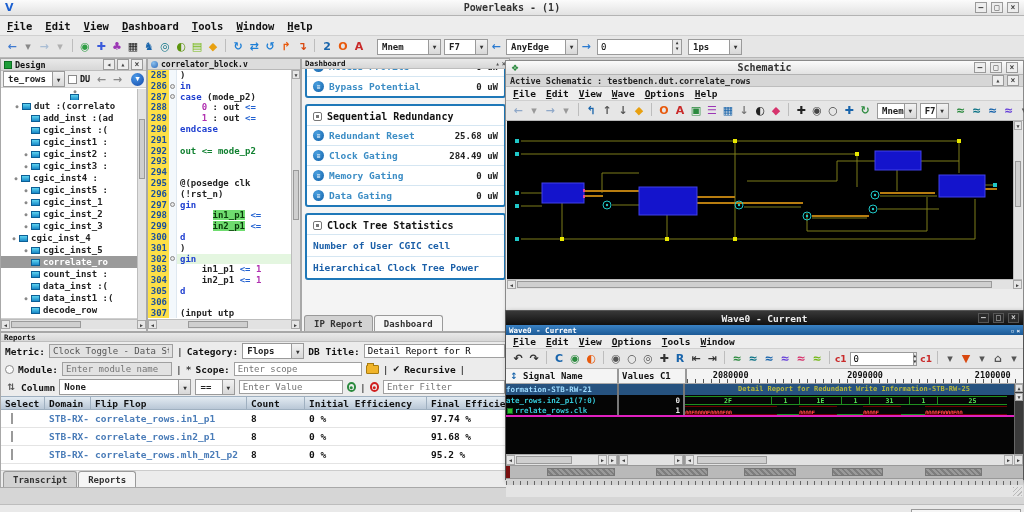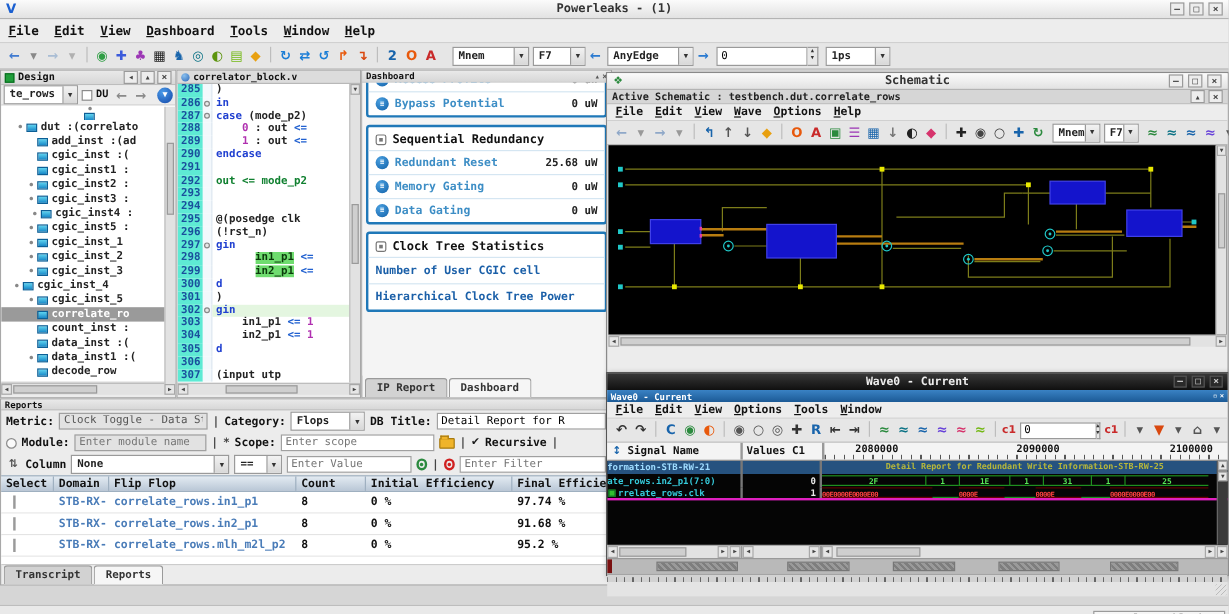--- a/index.html
+++ b/index.html
@@ -47,21 +47,21 @@
   .sbtn{position:absolute;width:9px;top:0;bottom:0;background:#e6e6e6;border:1px solid #a8a8a8;font-size:5px;display:flex;align-items:center;justify-content:center;color:#444}
   .vscroll{position:absolute;width:9px;background:#e2e2e2;border-left:1px solid #bdbdbd}
   .vthumb{position:absolute;left:1px;right:1px;background:#cfcfcf;border:1px solid #9a9a9a}
 
   
   #editor-tab{height:11px;background:#dcdcdc;border-bottom:1px solid #b8b8b8;display:flex;align-items:center;font-size:8px;font-weight:bold;padding:0 3px;gap:3px}
   .fdot{width:7px;height:7px;border-radius:50%;background:radial-gradient(circle at 35% 30%,#8ac0ee,#2a66b8)}
   #code-wrap{background:#fff;height:249px;overflow:hidden;position:relative}
   .crow{display:flex;height:10.8px;line-height:10.8px;font-size:9px;font-weight:bold;white-space:pre}
   .crow.lsel .ctext{background:#e4f6e0}
-  .lnum{width:21px;background:#5eead4;color:#1a4f9c;text-align:right;padding-right:2px;flex:none}
+  .lnum{width:21px;background:#fde047;color:#1a4f9c;text-align:right;padding-right:2px;flex:none}
   .bpcell{width:8px;flex:none;background:#f3f8fc;border-right:1px solid #dfe8f0;display:flex;align-items:center;justify-content:center}
   .bpdot{width:5px;height:5px;border-radius:50%;border:1px solid #888;background:#e8e8e8}
   .ctext{flex:1;padding-left:3px;overflow:hidden}
   .c-kw{color:#1f3fd0}
   .c-num{color:#b030b0}
   .c-op{color:#2060d0}
   .c-grn{color:#108030}
   .c-id{color:#222}
   .c-sp{color:#222}
   .c-hl{background:#6fdc6f;color:#0a3a0a}
@@ -282,21 +282,21 @@
         <div class="trow" style="padding-left: 21px;">
           <span class="texp">●</span>
           <span class="tcube"></span>
           <span class="tlabel">cgic_inst2 :</span>
         </div>
         <div class="trow" style="padding-left: 21px;">
           <span class="texp">●</span>
           <span class="tcube"></span>
           <span class="tlabel">cgic_inst3 :</span>
         </div>
-        <div class="trow" style="padding-left: 24px;">
+        <div class="trow" style="padding-left: 11px;">
           <span class="texp">●</span>
           <span class="tcube"></span>
           <span class="tlabel">cgic_inst4 :</span>
         </div>
         <div class="trow" style="padding-left: 21px;">
           <span class="texp">●</span>
           <span class="tcube"></span>
           <span class="tlabel">cgic_inst5 :</span>
         </div>
         <div class="trow" style="padding-left: 21px;">
@@ -427,20 +427,25 @@
         </div>
         <div class="card">
           <div class="card-head">
             <span class="secicon"></span>
             <span>Sequential Redundancy</span>
           </div>
           <div class="drow">
             <span class="dicon">≡</span>
             <span class="dlabel">Redundant Reset</span>
             <span class="dval">25.68 uW</span>
+          </div>
+          <div class="drow">
+            <span class="dicon">≡</span>
+            <span class="dlabel">Clock Gating</span>
+            <span class="dval">284.49 uW</span>
           </div>
           <div class="drow">
             <span class="dicon">≡</span>
             <span class="dlabel">Memory Gating</span>
             <span class="dval">0 uW</span>
           </div>
           <div class="drow">
             <span class="dicon">≡</span>
             <span class="dlabel">Data Gating</span>
             <span class="dval">0 uW</span>

